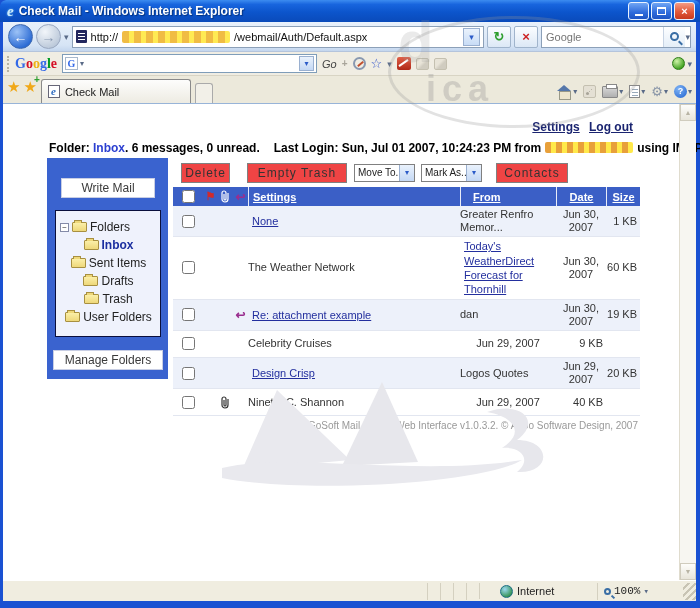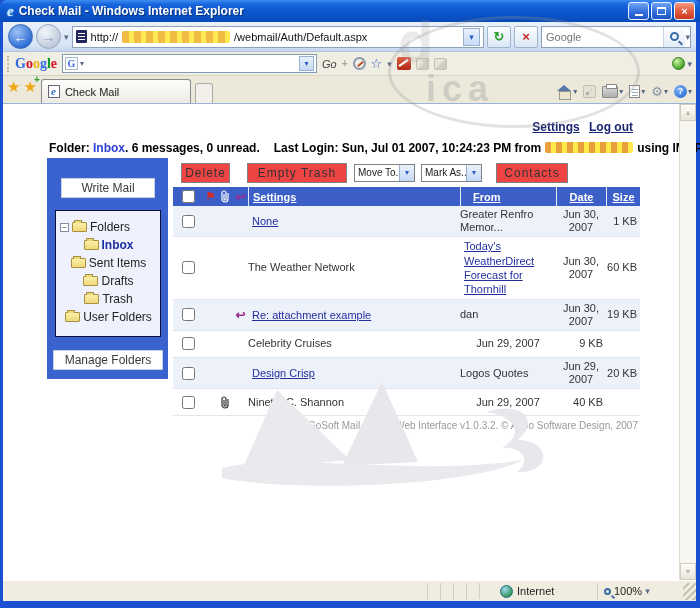--- a/index.html
+++ b/index.html
@@ -201,21 +201,21 @@
   .wm-sail { left:222px; top:382px; }
 
   
   .statusbar { position:absolute; top:580px; left:3px; right:4px; height:21px; background:#F0EDE0;
     border-top:1px solid #fff; display:flex; align-items:center; font-size:11px; color:#222; }
   .sb-fill { flex:1; height:17px; }
   .sb-sep { width:13px; height:17px; border-left:1px solid #D4D0C0; }
   .sb-net { width:118px; height:16px; border-left:1px solid #D4D0C0; display:flex; align-items:center; gap:4px; padding-left:20px; }
   .globe { width:13px; height:13px; border-radius:50%; background:radial-gradient(circle at 35% 30%,#9CD8F0,#2E8E48 80%);
     border:1px solid #1E6E86; position:relative; }
-  .sb-zoom { width:86px; height:17px; border-left:1px solid #D4D0C0; display:flex; align-items:center; gap:3px; padding-left:6px; }
+  .sb-zoom { width:86px; height:17px; border-left:1px solid #D4D0C0; display:flex; align-items:center; gap:3px; padding-left:6px;font-family:Liberation Mono, monospace; }
   .lens-sm { width:7px; height:7px; border:2px solid #3A6EA5; border-radius:50%; position:relative; }
   .lens-sm::after { content:""; position:absolute; width:4px; height:2px; background:#3A6EA5; transform:rotate(45deg); left:5px; top:6px; }
   .grip-corner { width:13px; height:17px; background:
     repeating-linear-gradient(135deg, transparent 0 3px, #C8C4B4 3px 5px); }
 
   .bottom-strip { position:absolute; top:601px; left:0; right:0; height:7px; background:#1A51D2; }
 </style>
 </head>
 <body>
 

